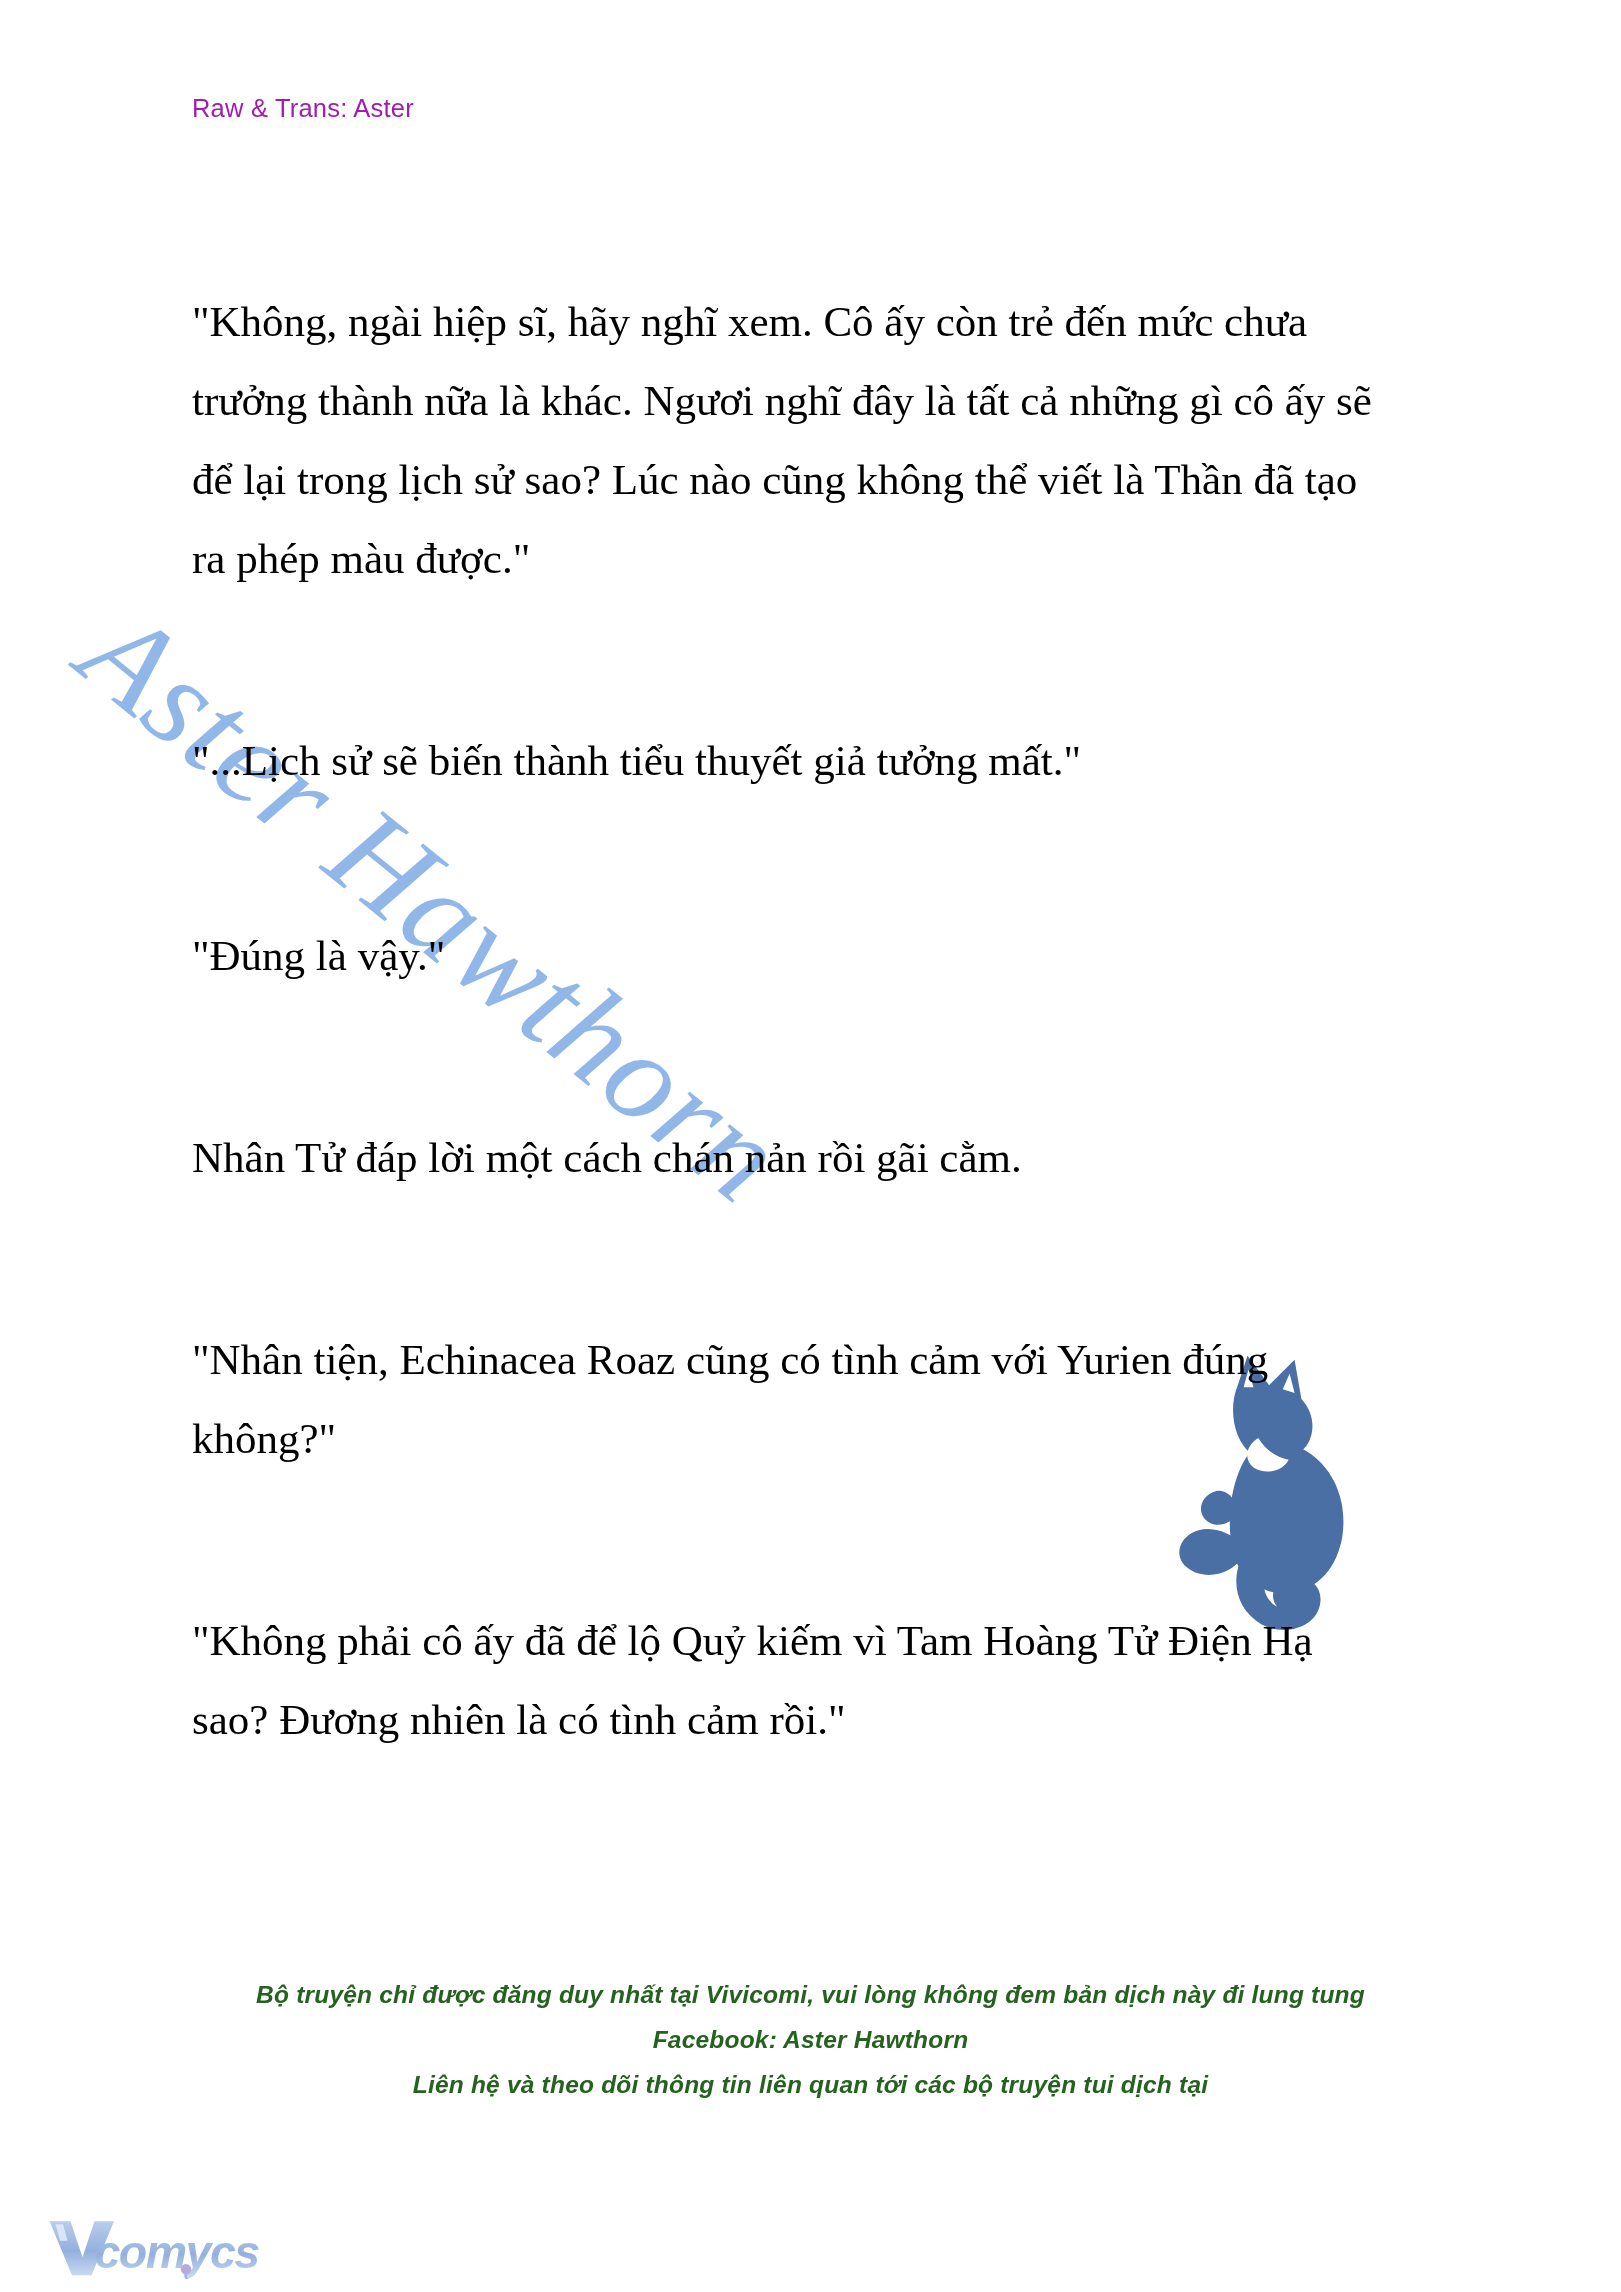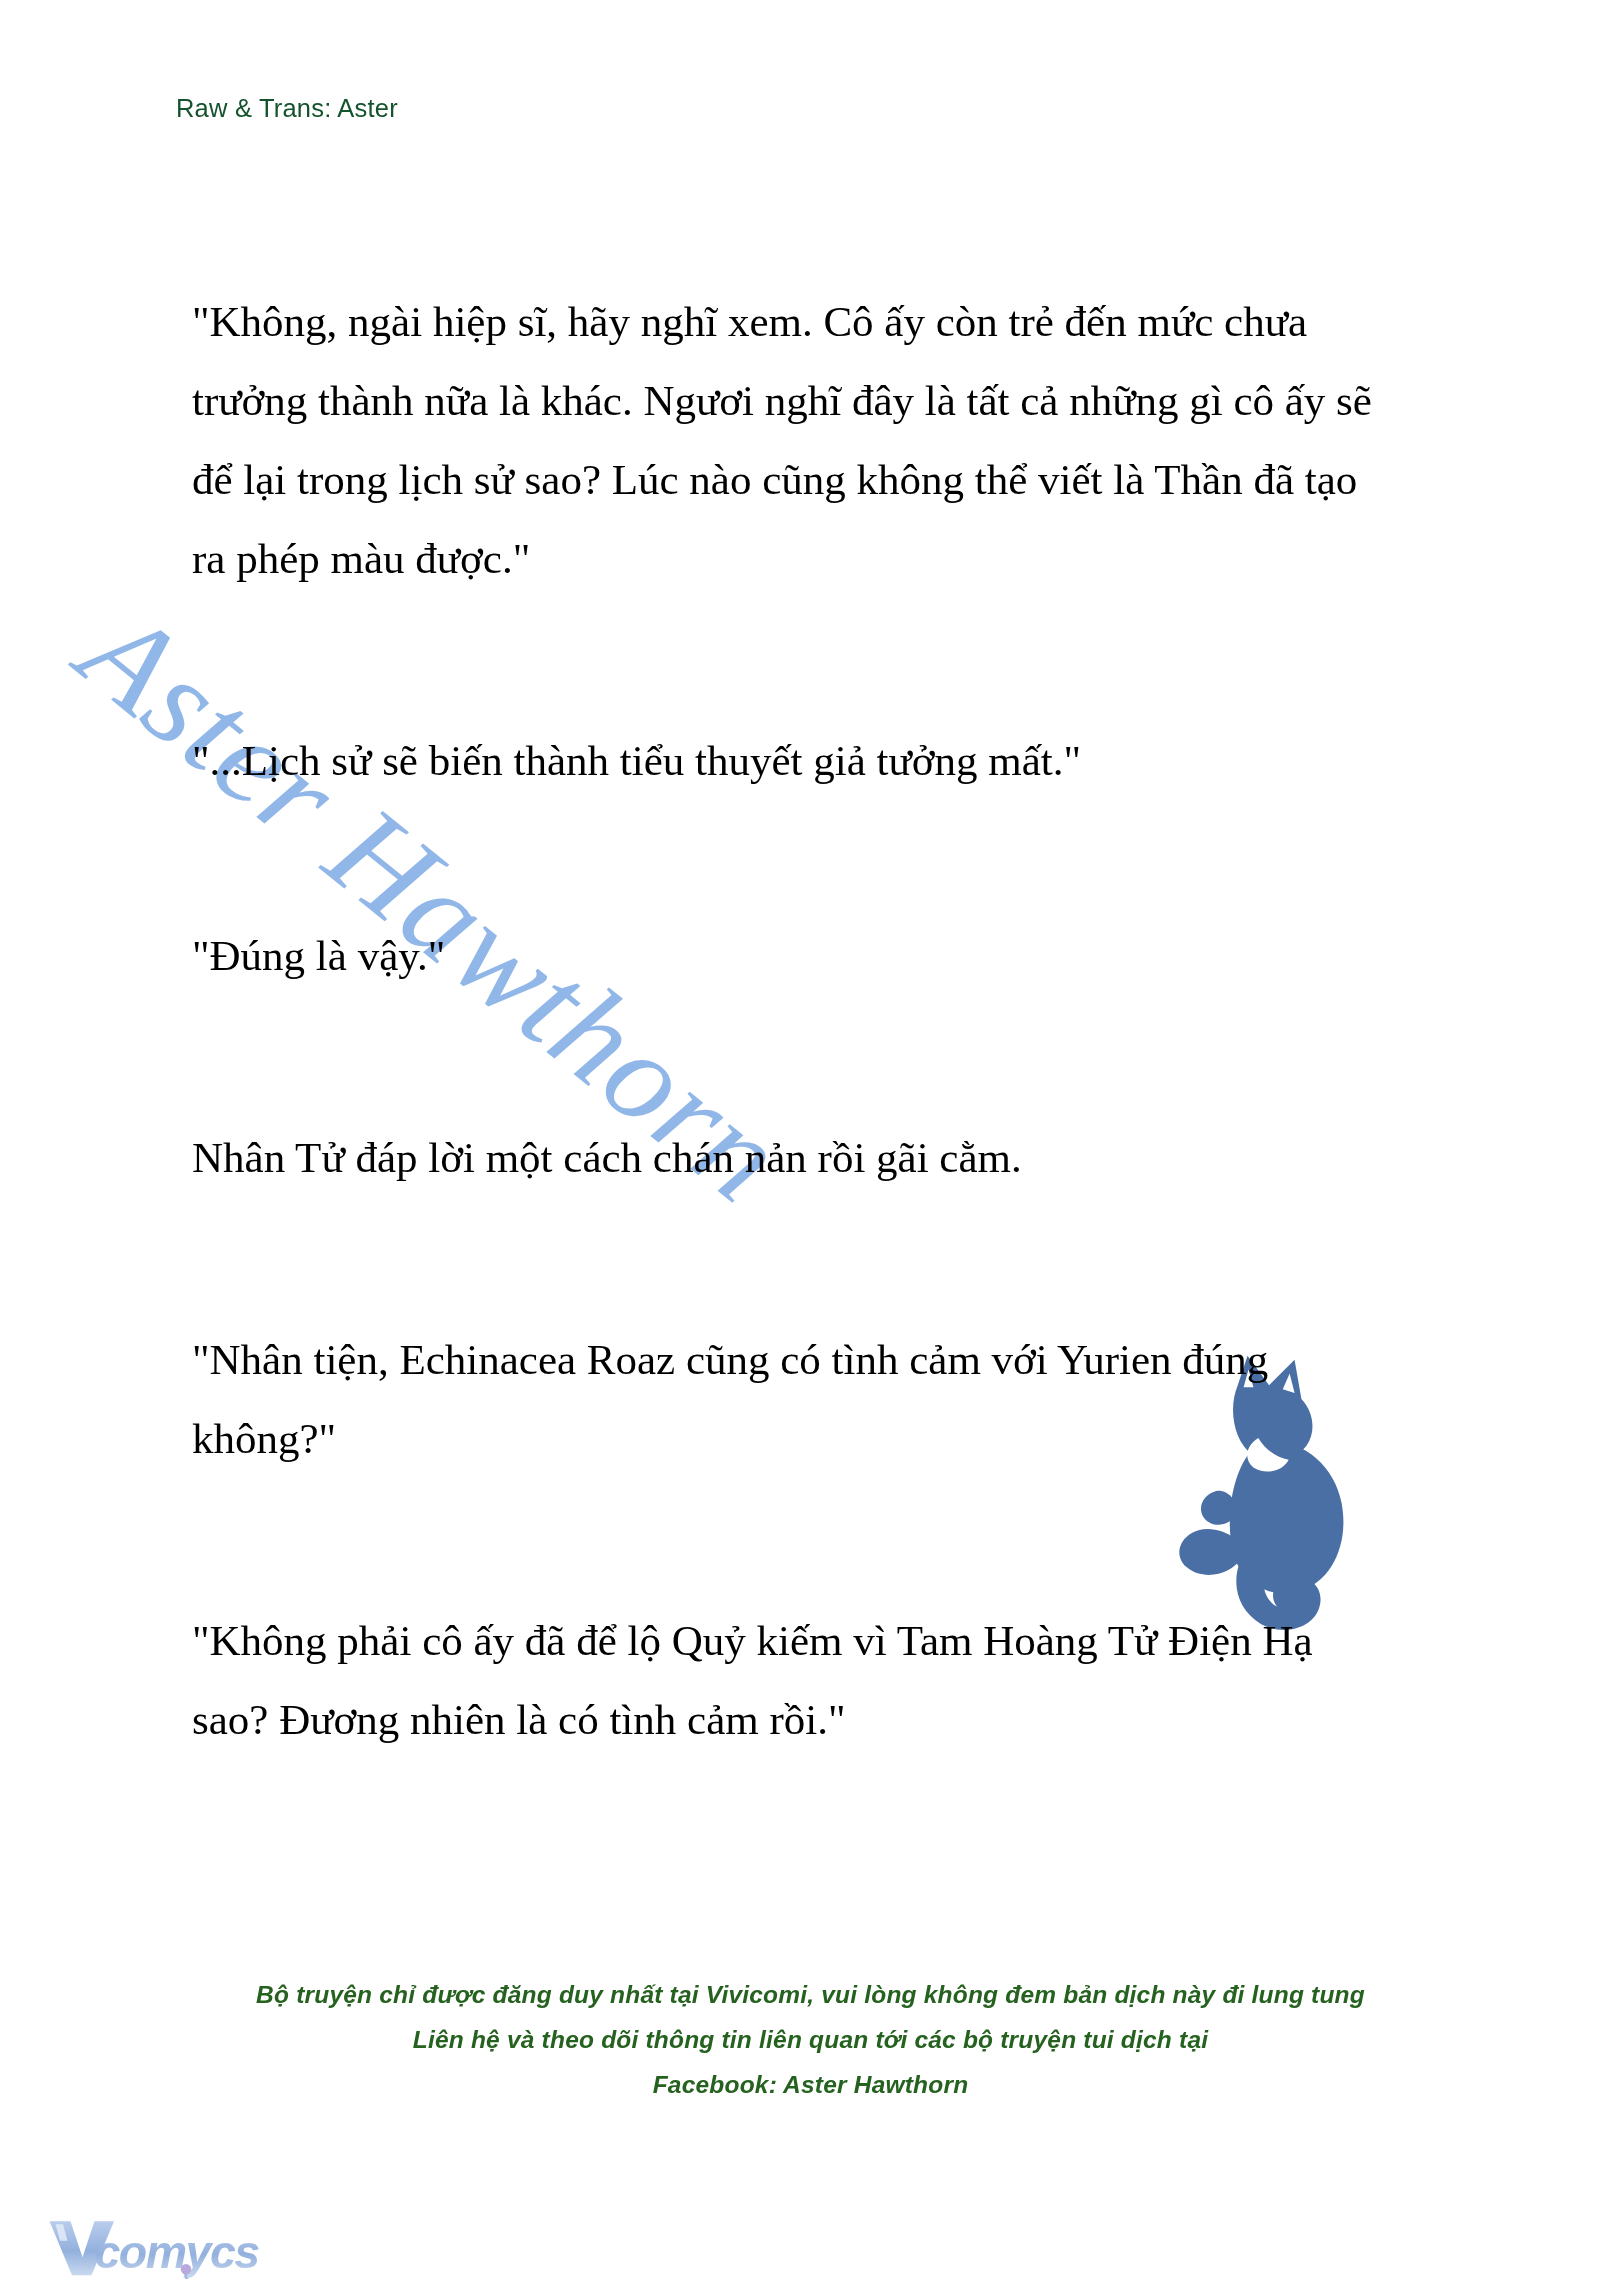--- a/index.html
+++ b/index.html
@@ -12,25 +12,25 @@
     width: 1621px;
     height: 2293px;
     background: #ffffff;
     overflow: hidden;
     font-family: "Liberation Serif", "DejaVu Serif", serif;
   }
 
   
   .header {
     position: absolute;
-    left: 176px;
+    left: 192px;
     top: 94px;
     font-family: "Liberation Sans", sans-serif;
     font-size: 25.5px;
-    color: #14532d;
+    color: #a21caf;
     letter-spacing: 0.2px;
     white-space: nowrap;
   }
 
   
   .watermark {
     position: absolute;
     left: 147px;
     top: 323px;
     width: 1127px;
@@ -165,22 +165,22 @@
     <p class="para spaced-xl">"Không, ngài hiệp sĩ, hãy nghĩ xem. Cô ấy còn trẻ đến mức chưa trưởng thành nữa là khác. Ngươi nghĩ đây là tất cả những gì cô ấy sẽ để lại trong lịch sử sao? Lúc nào cũng không thể viết là Thần đã tạo ra phép màu được."</p>
     <p class="para spaced-lg">"...Lịch sử sẽ biến thành tiểu thuyết giả tưởng mất."</p>
     <p class="para spaced-xl">"Đúng là vậy."</p>
     <p class="para spaced-xl">Nhân Tử đáp lời một cách chán nản rồi gãi cằm.</p>
     <p class="para spaced-xl">"Nhân tiện, Echinacea Roaz cũng có tình cảm với Yurien đúng không?"</p>
     <p class="para">"Không phải cô ấy đã để lộ Quỷ kiếm vì Tam Hoàng Tử Điện Hạ sao? Đương nhiên là có tình cảm rồi."</p>
   </div>
 
   <div class="footer-notice">
     <div class="footer-line">Bộ truyện chỉ được đăng duy nhất tại Vivicomi, vui lòng không đem bản dịch này đi lung tung</div>
+    <div class="footer-line">Facebook: Aster Hawthorn</div>
     <div class="footer-line">Liên hệ và theo dõi thông tin liên quan tới các bộ truyện tui dịch tại</div>
-    <div class="footer-line">Facebook: Aster Hawthorn</div>
   </div>
 
   <div class="brand">
     <svg viewBox="0 0 300 90" width="225" height="69" aria-hidden="true">
       <defs>
         <linearGradient id="lg" x1="0" y1="0" x2="0" y2="1">
           <stop offset="0%" stop-color="#b9cdec"></stop>
           <stop offset="55%" stop-color="#93b0dd"></stop>
           <stop offset="100%" stop-color="#c9d9f0"></stop>
         </linearGradient>

